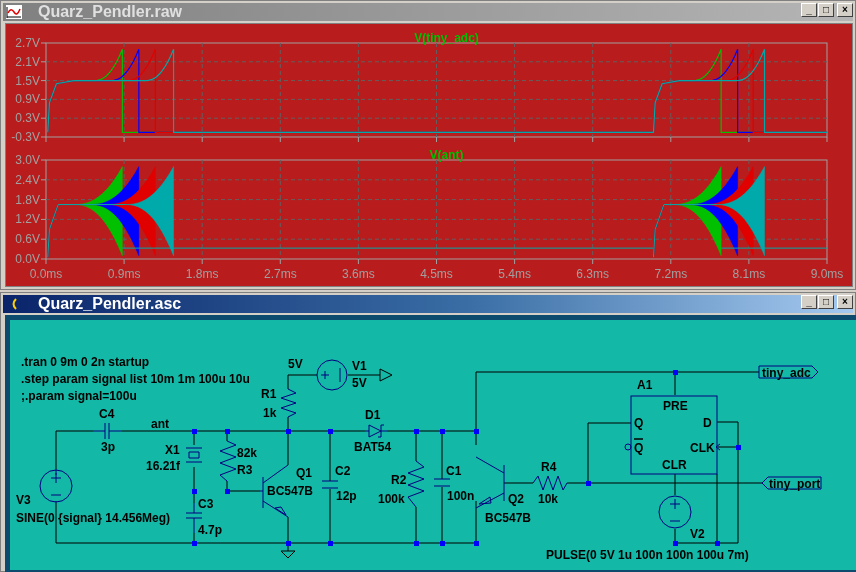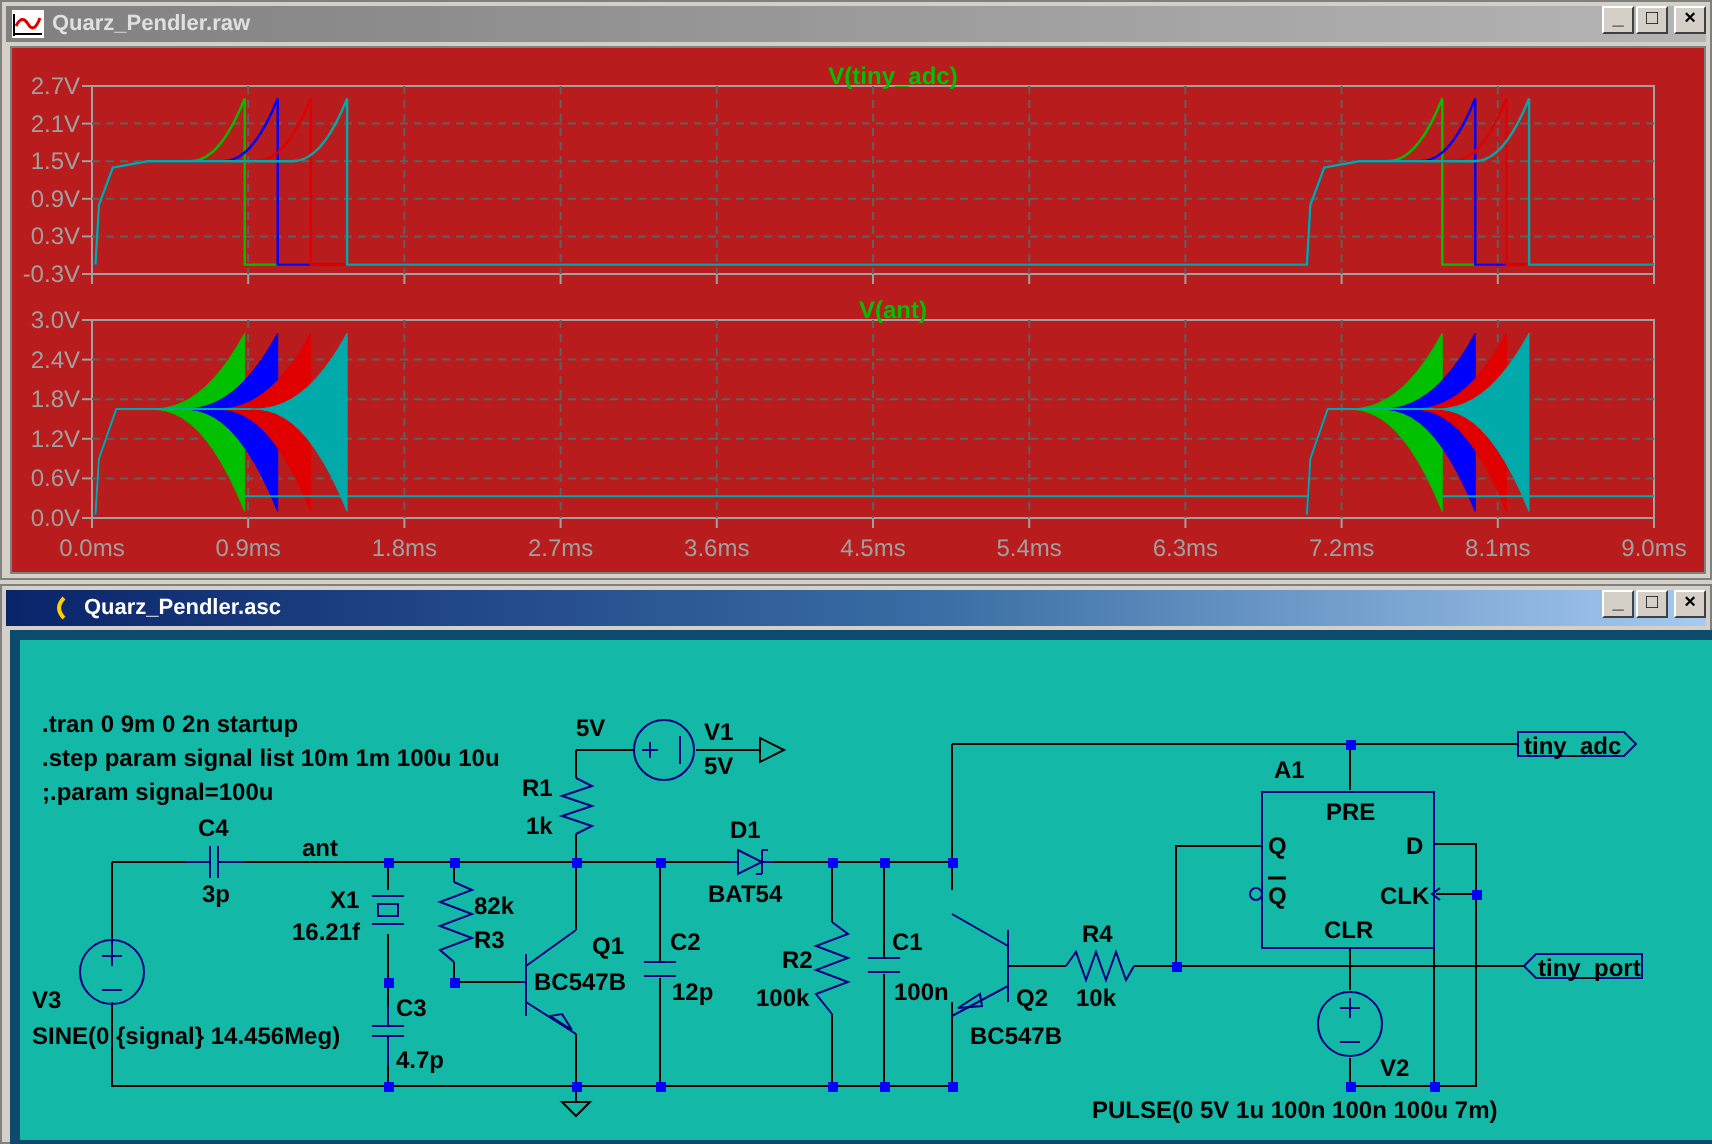--- a/index.html
+++ b/index.html
@@ -1,21 +1,21 @@
 <!DOCTYPE html>
 <html><head>
 <meta charset="utf-8">
 <style>
   html,body{margin:0;padding:0;}
   body{width:856px;height:572px;background:#d4d0c8;position:relative;overflow:hidden;font-family:"Liberation Sans",sans-serif;}
   .win{position:absolute;left:0;width:856px;background:#d4d0c8;box-sizing:border-box;border:1px solid #808080;}
   .titlebar{position:absolute;left:2px;right:2px;top:2px;height:18px;display:flex;align-items:center;}
   .titlebar.inactive{background:linear-gradient(90deg,#808080,#b5b5b5);}
-  .titlebar.active{background:linear-gradient(90deg,#0a246a,#3a6ea5 55%,#a6caf0);padding-left:16px;}
-  .title-text{color:#fff;font-weight:bold;font-size:11px;margin-left:4px;}
+  .titlebar.active{background:linear-gradient(90deg,#0a246a,#3a6ea5 55%,#a6caf0);}
+  .title-text{color:#fff;font-weight:bold;font-size:16px;margin-left:16px;}
   .titlebar.inactive .title-text{color:#e0e0e0;}
   .app-icon{width:16px;height:14px;margin-left:3px;}
   .wbtns{position:absolute;right:2px;top:2px;display:flex;gap:0;}
   .wbtn{width:16px;height:14px;background:#d4d0c8;border:1px solid;border-color:#fff #404040 #404040 #fff;box-sizing:border-box;font-size:10px;line-height:12px;text-align:center;font-weight:bold;color:#000;margin-left:1px;}
   .wbtn.close{margin-left:3px;}
   .plot-area{position:absolute;left:4px;top:22px;width:846px;height:262px;background:#b91c1c;border:1px solid #808080;}
   .schem-area{position:absolute;left:4px;top:22px;width:846px;height:250px;background:#14b8a6;border:5px solid #0c4a6e;}
   svg text{font-family:"Liberation Sans",sans-serif;}
 </style>
 </head>

